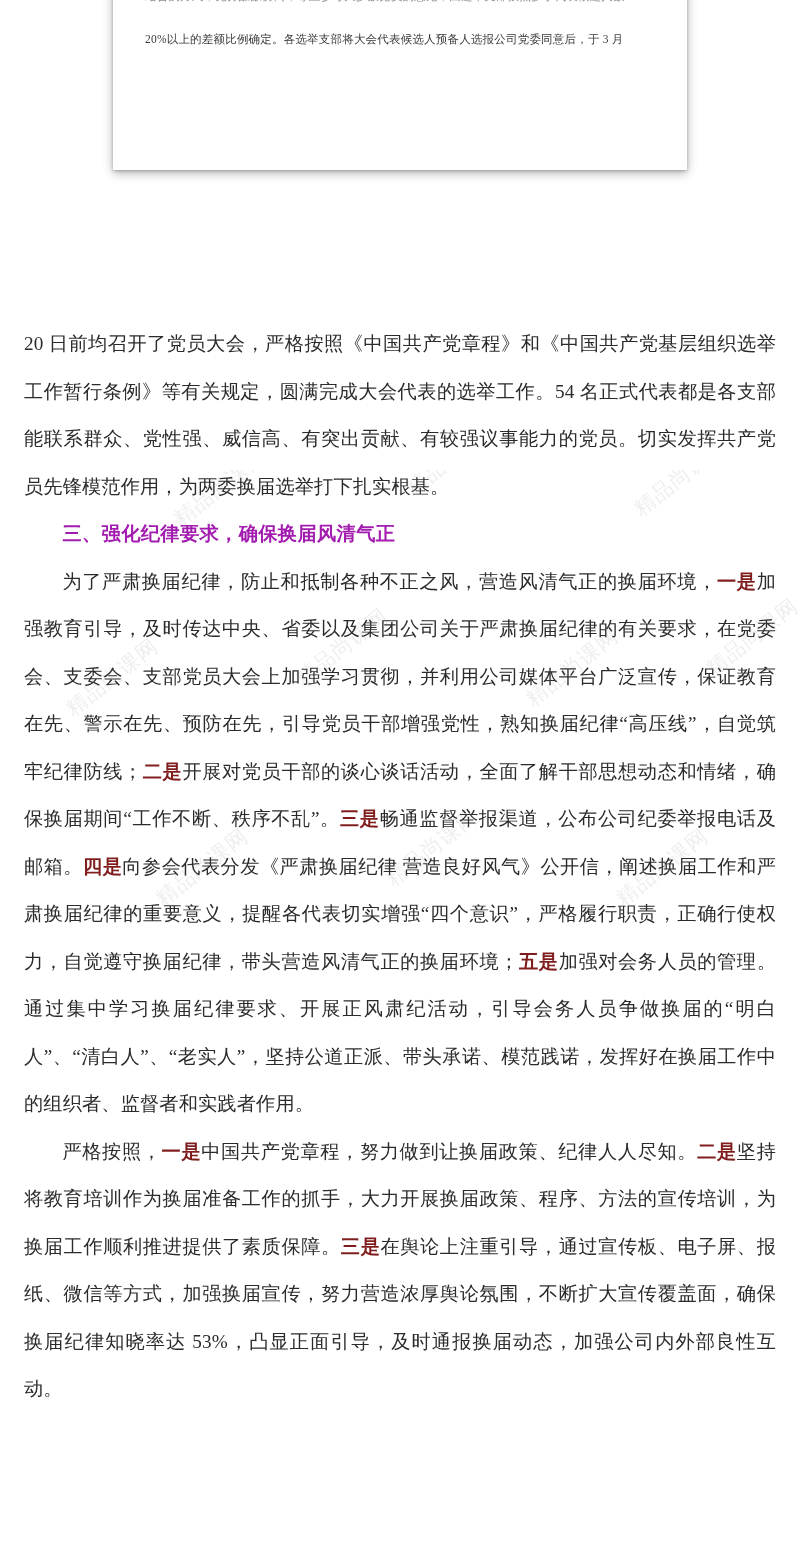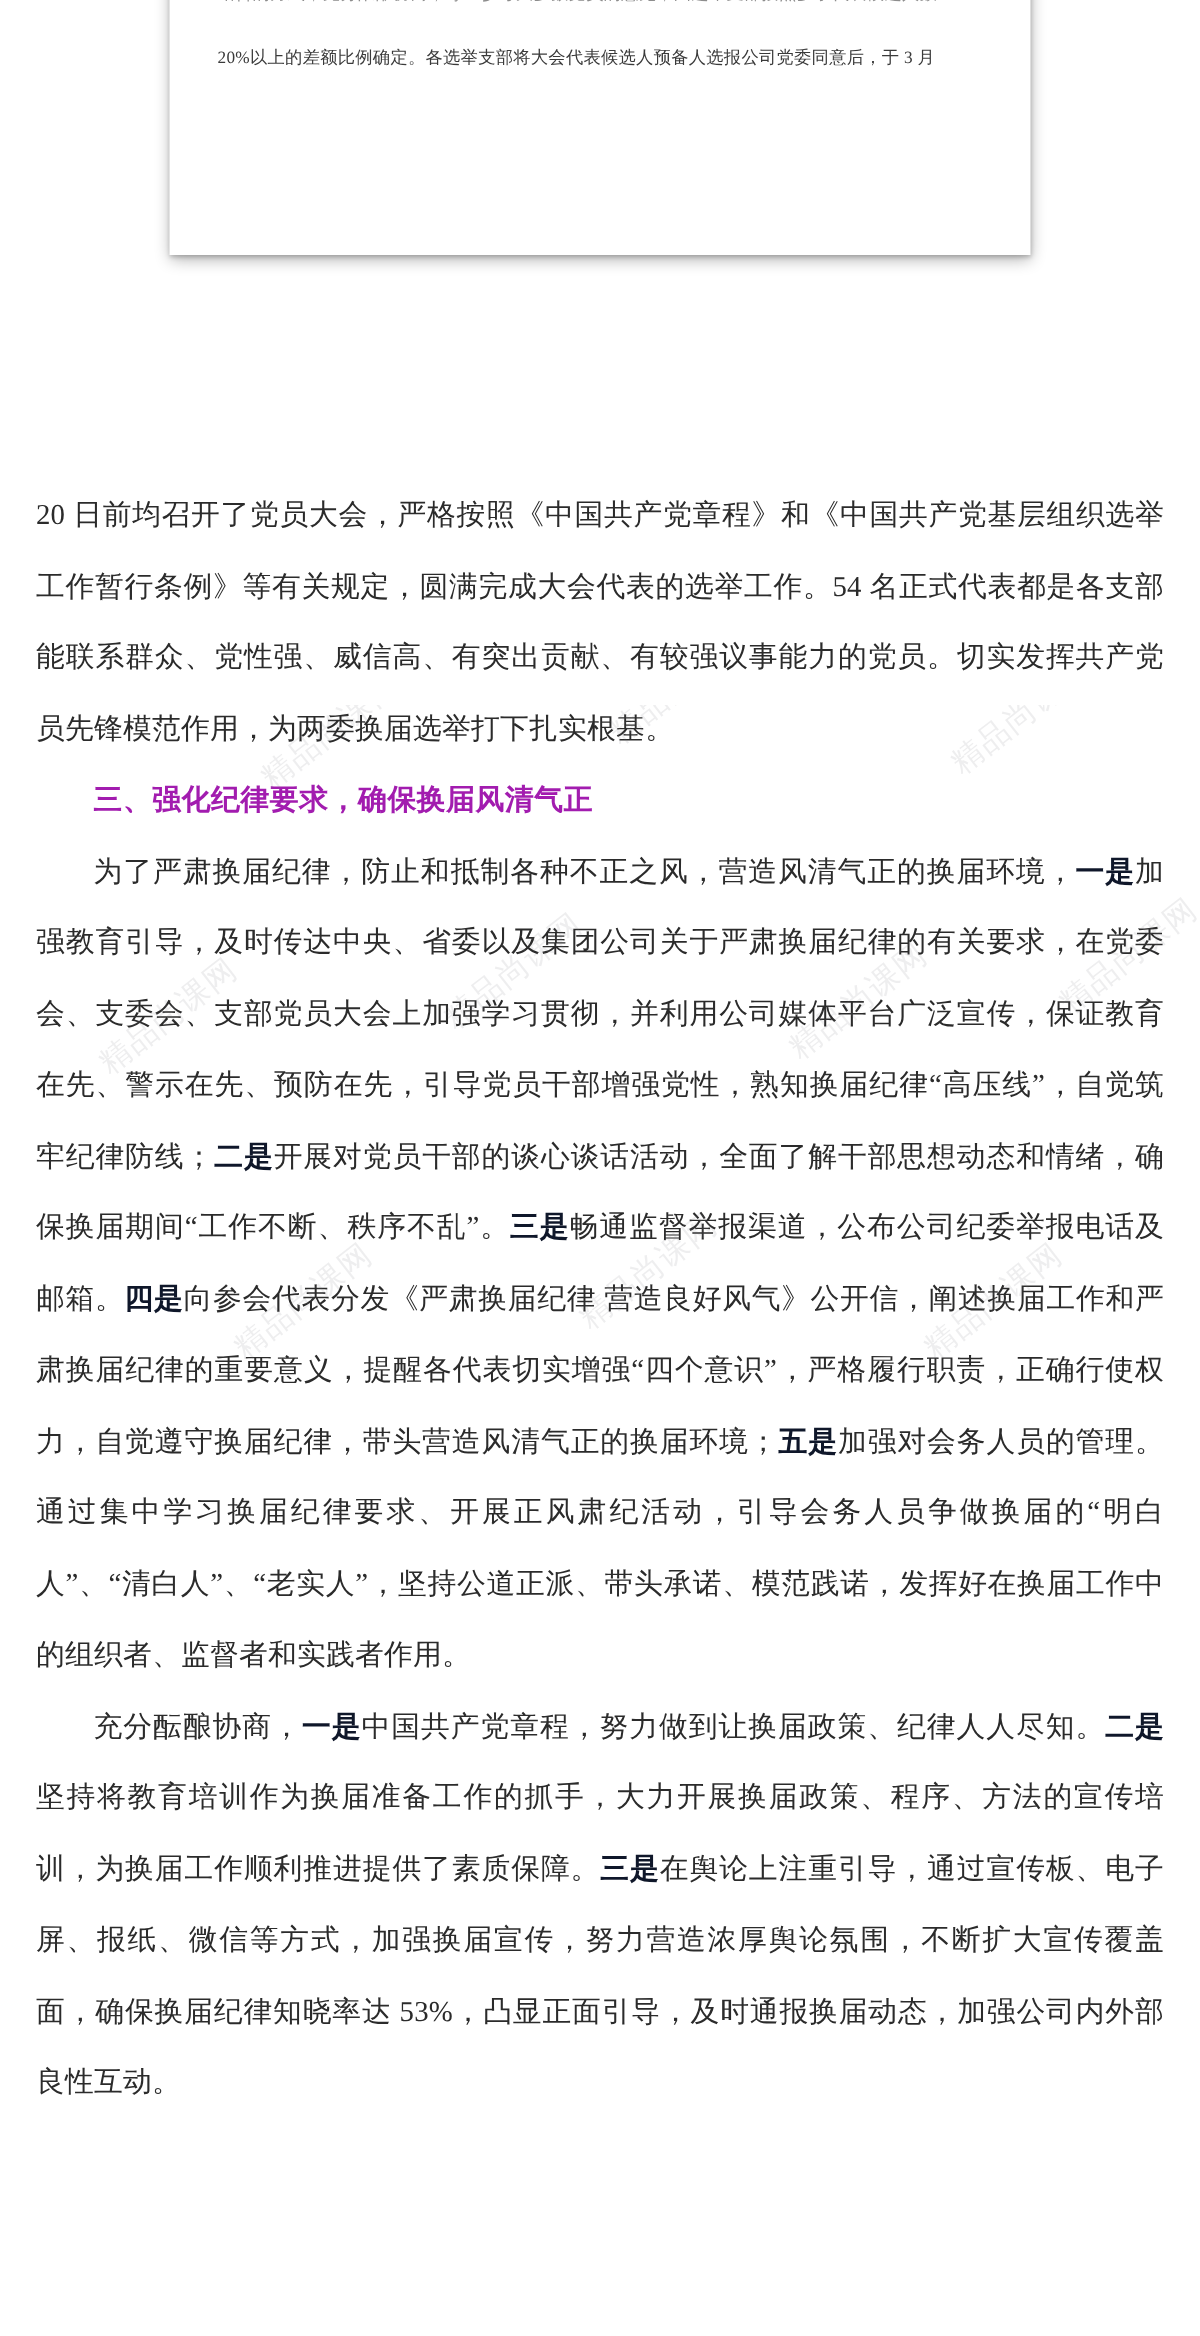--- a/index.html
+++ b/index.html
@@ -75,21 +75,21 @@
   .heading {
     font-size: 19.2px;
     line-height: 47.5px;
     color: #a21caf;
     font-weight: bold;
     text-indent: 2em;
     letter-spacing: 0.4px;
     font-family: "Liberation Serif", "DejaVu Serif", serif;
   }
 
-  b.em { font-weight: bold; color: #0f172a; }
+  b.em { font-weight: bold; color: #7f1d1d; }
 
   
   .wm-layer {
     position: absolute;
     left: 0;
     top: 470px;
     width: 800px;
     height: 640px;
     pointer-events: none;
     overflow: hidden;
@@ -139,21 +139,21 @@
 
   <div class="body-area">
 
     <p class="para">20 日前均召开了党员大会，严格按照《中国共产党章程》和《中国共产党基层组织选举工作暂行条例》等有关规定，圆满完成大会代表的选举工作。54 名正式代表都是各支部能联系群众、党性强、威信高、有突出贡献、有较强议事能力的党员。切实发挥共产党员先锋模范作用，为两委换届选举打下扎实根基。</p>
 
     <h3 class="heading">三、强化纪律要求，确保换届风清气正</h3>
 
     <p class="para indent"><span>为了严肃换届纪律，防止和抵制各种不正之风，营造风清气正的换届环境，</span><b class="em">一是</b><span>加强教育引导，及时传达中央、省委以及集团公司关于严肃换届纪律的有关要求，在党委会、支委会、支部党员大会上加强学习贯彻，并利用公司媒体平台广泛宣传，保证教育在先、警示在先、预防在先，引导党员干部增强党性，熟知换届纪律“高压线”，自觉筑牢纪律防线；</span><b class="em">二是</b><span>开展对党员干部的谈心谈话活动，全面了解干部思想动态和情绪，确保换届期间“工作不断、秩序不乱”。</span><b class="em">三是</b><span>畅通监督举报渠道，公布公司纪委举报电话及邮箱。</span><b class="em">四是</b><span>向参会代表分发《严肃换届纪律 营造良好风气》公开信，阐述换届工作和严肃换届纪律的重要意义，提醒各代表切实增强“四个意识”，严格履行职责，正确行使权力，自觉遵守换届纪律，带头营造风清气正的换届环境；</span><b class="em">五是</b><span>加强对会务人员的管理。通过集中学习换届纪律要求、开展正风肃纪活动，引导会务人员争做换届的“明白人”、“清白人”、“老实人”，坚持公道正派、带头承诺、模范践诺，发挥好在换届工作中的组织者、监督者和实践者作用。</span></p>
 
 
-    <p class="para indent"><span>充分酝酿协商，</span><b class="em">一是</b><span>中国共产党章程，努力做到让换届政策、纪律人人尽知。</span><b class="em">二是</b><span>坚持将教育培训作为换届准备工作的抓手，大力开展换届政策、程序、方法的宣传培训，为换届工作顺利推进提供了素质保障。</span><b class="em">三是</b><span>在舆论上注重引导，通过宣传板、电子屏、报纸、微信等方式，加强换届宣传，努力营造浓厚舆论氛围，不断扩大宣传覆盖面，确保换届纪律知晓率达 53%，凸显正面引导，及时通报换届动态，加强公司内外部良性互动。</span></p>
+    <p class="para indent"><span>严格按照，</span><b class="em">一是</b><span>中国共产党章程，努力做到让换届政策、纪律人人尽知。</span><b class="em">二是</b><span>坚持将教育培训作为换届准备工作的抓手，大力开展换届政策、程序、方法的宣传培训，为换届工作顺利推进提供了素质保障。</span><b class="em">三是</b><span>在舆论上注重引导，通过宣传板、电子屏、报纸、微信等方式，加强换届宣传，努力营造浓厚舆论氛围，不断扩大宣传覆盖面，确保换届纪律知晓率达 53%，凸显正面引导，及时通报换届动态，加强公司内外部良性互动。</span></p>
 
   </div>
 
   <div class="wm-layer">
     <span class="wm" style="left:168px; top:40px;">精品尚课网</span>
     <span class="wm" style="left:400px; top:10px;">精品尚课网</span>
     <span class="wm" style="left:628px; top:30px;">精品尚课网</span>
     <span class="wm" style="left:60px; top:230px;">精品尚课网</span>
     <span class="wm" style="left:290px; top:200px;">精品尚课网</span>
     <span class="wm" style="left:520px; top:220px;">精品尚课网</span>

